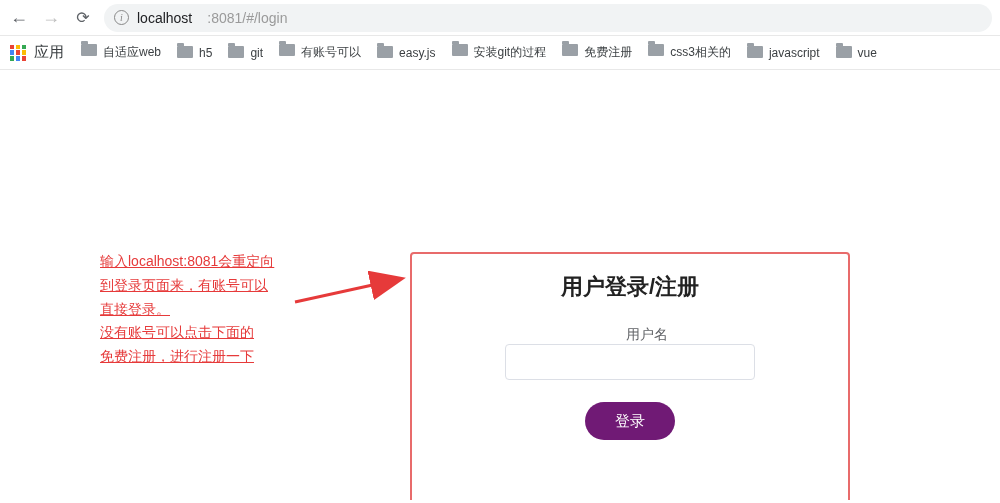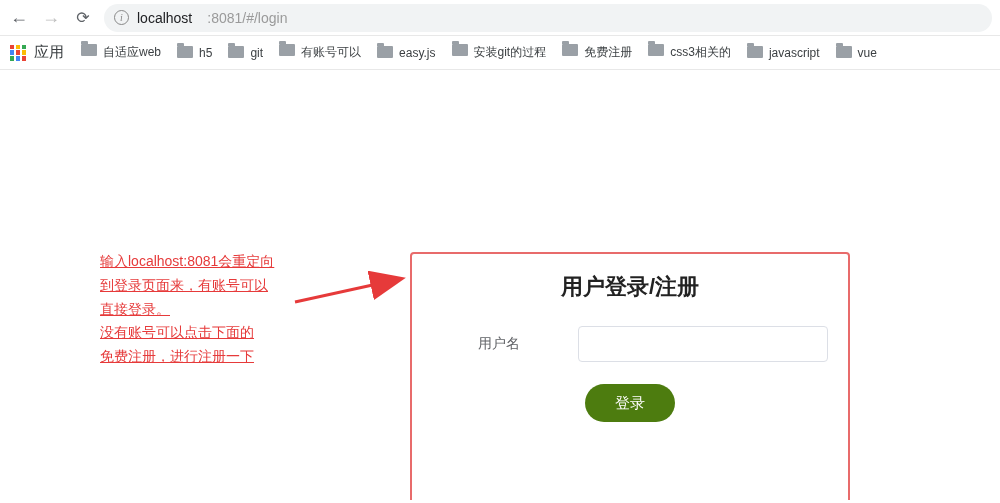--- a/index.html
+++ b/index.html
@@ -24,24 +24,24 @@
     .bm-item { display: flex; gap: 6px; color: #3c4043; font-size: 12px; cursor: pointer; white-space: nowrap; padding: 0 4px; }
     .folder-icon { width: 16px; height: 12px; background: #9aa0a6; border-radius: 1px; position: relative; }
     .folder-icon::before { content: ""; position: absolute; top: -3px; left: 0; width: 7px; height: 3px; background: #9aa0a6; border-radius: 1px 1px 0 0; }
     
     .content { position: relative; height: 430px; padding: 0; }
     
     .annotation-left { position: absolute; left: 100px; top: 180px; color: #e63a3a; font-size: 14px; line-height: 1.7; text-decoration: underline; }
     
     .login-card { position: absolute; left: 410px; top: 182px; width: 440px; height: 255px; border: 2px solid #e86b6b; border-radius: 4px; padding: 18px 20px 0; text-align: center; }
     .login-title { font-size: 22px; font-weight: 700; color: #222; margin-bottom: 24px; }
-    .form-row { display: flex; align-items: center; margin-bottom: 22px; justify-content: space-between; }
+    .form-row { display: flex; align-items: center; margin-bottom: 22px; justify-content: space-between; flex-direction: column; }
     .form-label { width: 100px; text-align: right; color: #606266; font-size: 14px; padding-right: 12px; }
     .form-input { width: 250px; height: 36px; border: 1px solid #dcdfe6; border-radius: 4px; background: #fff; }
-    .login-btn { width: 90px; height: 38px; background: #4d7c0f; border: none; border-radius: 20px; color: #fff; font-size: 15px; cursor: pointer; }
+    .login-btn { width: 90px; height: 38px; background: #701a75; border: none; border-radius: 20px; color: #fff; font-size: 15px; cursor: pointer; }
     
     
     .arrow-svg { position: absolute; pointer-events: none; }
   </style>
 </head>
 <body>
 
 <div class="browser-bar">
   <div class="nav-arrow">←</div>
   <div class="nav-arrow disabled">→</div>

